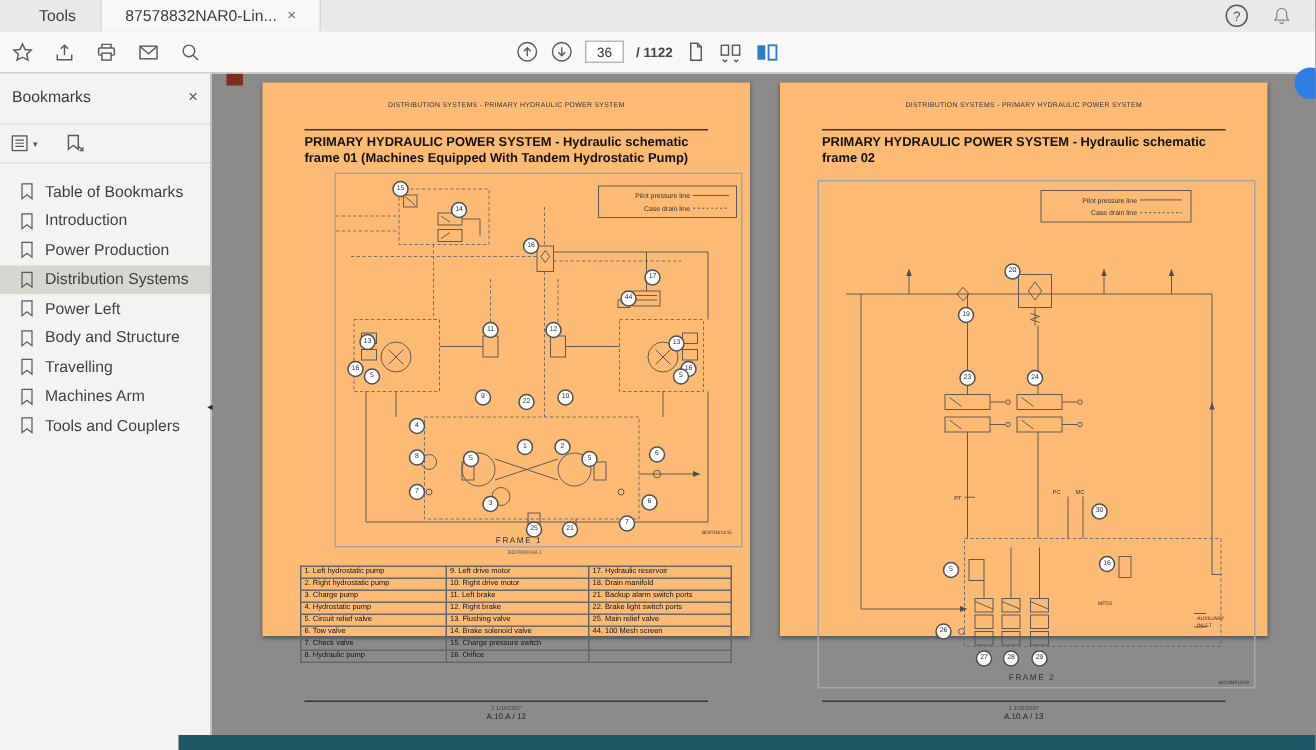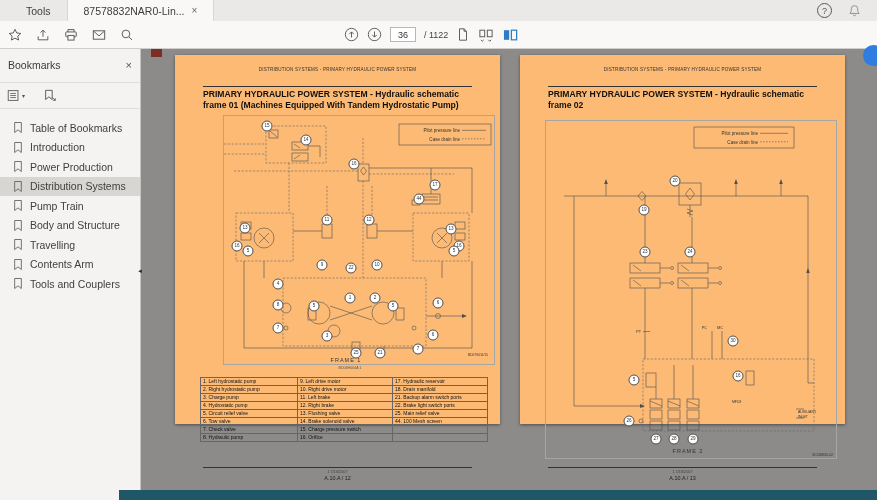--- a/index.html
+++ b/index.html
@@ -14,21 +14,21 @@
   .tabclose{color:#666;font-size:10px;margin-left:7px;cursor:default;}
   .tabbar-right{margin-left:auto;display:flex;align-items:center;gap:16px;padding-right:16px;}
   .helpcircle{width:13px;height:13px;border:1.2px solid #595959;border-radius:50%;display:flex;align-items:center;justify-content:center;font-size:9px;color:#595959;}
 
   .toolbar{position:absolute;top:21px;left:0;right:0;height:27px;background:#f9f8f7;border-bottom:1px solid #d0cecd;z-index:10;}
   .tb-left{position:absolute;left:8px;top:0;height:27px;display:flex;align-items:center;gap:14px;}
   .tb-center{position:absolute;left:344px;top:0;height:27px;display:flex;align-items:center;gap:8px;}
   .ticon{display:flex;align-items:center;justify-content:center;}
   .ticon svg{display:block;}
   .page-input{width:24px;height:13px;font-size:9px;text-align:center;border:1px solid #b9b7b5;background:#fff;color:#333;padding:0;font-family:"Liberation Sans",sans-serif;}
-  .page-total{font-size:9px;color:#444;}
+  .page-total{font-size:9px;color:#444;font-weight:bold;}
   .avatar{position:absolute;right:-7px;top:24px;width:21px;height:21px;border-radius:50%;background:#2f7de1;z-index:11;}
 
   .red-marker{position:absolute;left:151px;top:42px;width:11px;height:15px;background:#7c2d26;z-index:9;}
 
   
   .sidebar{position:absolute;top:48px;left:0;width:140px;bottom:0;background:#f4f3f1;border-right:1px solid #c6c4c2;z-index:3;}
   .sb-head{height:24px;display:flex;align-items:center;padding:5px 8px;font-size:10.5px;color:#3a3a3a;border-bottom:1px solid #e0deda;}
   .sb-close{margin-left:auto;font-size:11px;color:#555;}
   .sb-tools{height:25px;display:flex;align-items:center;gap:18px;padding-left:7px;border-bottom:1px solid #e0deda;}
   .sb-tool{display:flex;align-items:center;gap:2px;color:#555;}
@@ -215,21 +215,21 @@
             </svg>
           </span>
           <span>Distribution Systems</span>
         </div>
       <div class="sb-item">
           <span class="ticon">
             <svg width="10" height="13" viewBox="0 0 12 14">
               <path d="M2 1h8v12L6 9.8 2 13z" stroke="#5a5a5a" fill="none" stroke-width="1"></path>
             </svg>
           </span>
-          <span>Pump Train</span>
+          <span>Power Left</span>
         </div>
       <div class="sb-item">
           <span class="ticon">
             <svg width="10" height="13" viewBox="0 0 12 14">
               <path d="M2 1h8v12L6 9.8 2 13z" stroke="#5a5a5a" fill="none" stroke-width="1"></path>
             </svg>
           </span>
           <span>Body and Structure</span>
         </div>
       <div class="sb-item">
@@ -239,21 +239,21 @@
             </svg>
           </span>
           <span>Travelling</span>
         </div>
       <div class="sb-item">
           <span class="ticon">
             <svg width="10" height="13" viewBox="0 0 12 14">
               <path d="M2 1h8v12L6 9.8 2 13z" stroke="#5a5a5a" fill="none" stroke-width="1"></path>
             </svg>
           </span>
-          <span>Contents Arm</span>
+          <span>Machines Arm</span>
         </div>
       <div class="sb-item">
           <span class="ticon">
             <svg width="10" height="13" viewBox="0 0 12 14">
               <path d="M2 1h8v12L6 9.8 2 13z" stroke="#5a5a5a" fill="none" stroke-width="1"></path>
             </svg>
           </span>
           <span>Tools and Couplers</span>
         </div>
     </div>

